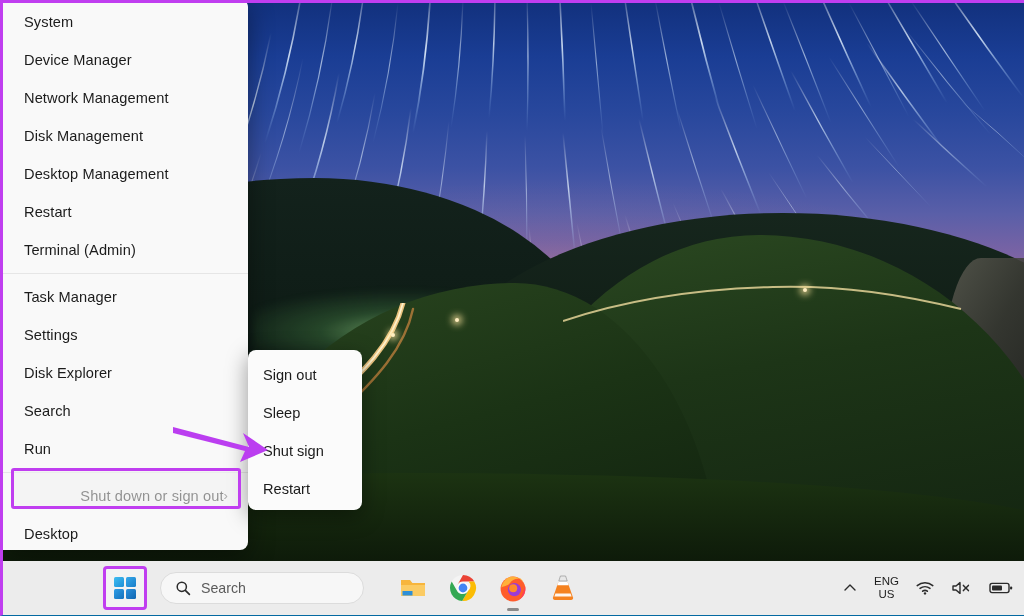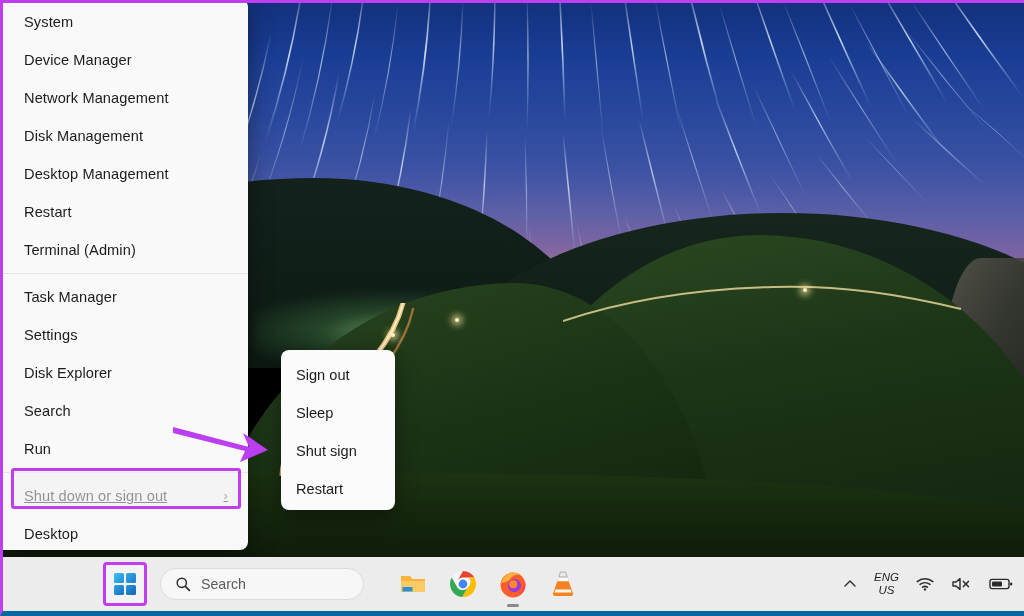--- a/index.html
+++ b/index.html
@@ -6,21 +6,21 @@
   * { margin:0; padding:0; box-sizing:border-box; }
   html, body {
     width:1024px; height:616px; overflow:hidden;
     font-family:"Liberation Sans", sans-serif;
     background:#000;
   }
   #screen {
     position:relative; width:1024px; height:616px; overflow:hidden;
     border-left:3px solid #c03ef0;
     border-top:3px solid #c03ef0;
-    border-bottom:5px solid #0369a1;
+    border-bottom:1px solid #0369a1;
   }
 
   
   #wallpaper { position:absolute; inset:0; overflow:hidden; }
   .sky {
     position:absolute; left:0; top:0; width:1024px; height:330px;
     background:
       radial-gradient(ellipse 700px 220px at 55% 100%, rgba(255,170,120,0.30) 0%, rgba(255,140,110,0.06) 42%, rgba(0,0,0,0) 70%),
       linear-gradient(to bottom,
         #12317e 0%,
@@ -91,37 +91,37 @@
     z-index:20;
     overflow:hidden;
   }
   .menu-item {
     position:relative; height:38px; line-height:38px;
     padding-left:21px; padding-right:16px;
     font-size:14.6px; color:#1b1b1b; letter-spacing:.1px;
     white-space:nowrap; cursor:default;
   }
   .menu-sep { height:1px; background:#e6e6e6; margin:4px 0px 4px 0px; }
-  .menu-item.has-sub { display:flex; align-items:center; justify-content:space-between;text-decoration:underline; }
+  .menu-item.has-sub { display:flex; align-items:center; justify-content:flex-end; }
   .sub-chevron { font-size:13px; color:#5a5a5a; padding-right:4px; }
 
   
   .hl-box {
     position:absolute; left:8px; top:465px; width:230px; height:41px;
     border:3px solid #c03ef0; border-radius:3px;
     background:rgba(240,240,240,.55);
     pointer-events:none; z-index:25;
   }
 
   
   #submenu {
     position:absolute; left:245px; top:347px; width:114px; height:160px;
     background:#fbfbfb; border-radius:8px;
     box-shadow:0 6px 22px rgba(0,0,0,0.40);
-    z-index:22; padding-top:6px;margin-left:33px;
+    z-index:22; padding-top:6px;
   }
   .sub-item {
     height:38px; line-height:38px; padding-left:15px;
     font-size:14.6px; color:#1b1b1b; white-space:nowrap; cursor:default;
   }
 
   
   #arrow { position:absolute; left:168px; top:418px; z-index:40; }
 
   
@@ -155,21 +155,21 @@
   #tb-apps { display:flex; align-items:center; gap:20px; margin-left:34px; }
   .app-icon { position:relative; width:30px; height:30px; display:flex; align-items:center; justify-content:center; }
   .running-dot {
     position:absolute; bottom:-8px; left:50%; transform:translateX(-50%);
     width:12px; height:3.5px; border-radius:2px; background:#8a8a8a;
   }
 
   #tb-right {
     margin-left:auto; display:flex; align-items:center; gap:16px; padding-right:14px;
   }
-  .lang { text-align:center; font-size:11.5px; line-height:13px; color:#1e1e1e;font-style:italic; }
+  .lang { text-align:center; font-size:11.5px; line-height:13px; color:#1e1e1e; }
   .tray-icon { display:flex; align-items:center; justify-content:center; }
 </style>
 </head>
 <body>
 
 <div id="screen">
 
   <div id="wallpaper">
     <div class="sky"></div>
 

